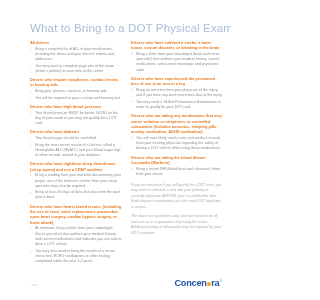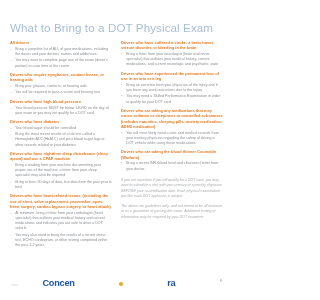--- a/index.html
+++ b/index.html
@@ -13,20 +13,21 @@
     font-family: "Liberation Sans", sans-serif;
     overflow: hidden;
     position: relative;
   }
 
   .page {
     position: absolute;
     inset: 0;
     padding: 8px;
     box-sizing: border-box;
+    margin-left: 20px;
   }
 
   .page-title {
     position: absolute;
     left: 10px;
     top: 13px;
     font-size: 11.6px;
     font-weight: 400;
     color: #a8bdd8;
     letter-spacing: 0.1px;
@@ -103,21 +104,20 @@
     position: absolute;
     right: 9px;
     bottom: 12px;
     font-size: 9.2px;
     font-weight: bold;
     color: #1f55a5;
     letter-spacing: -0.25px;
     white-space: nowrap;
     display: flex;
     align-items: baseline;
-    gap: 44px;
   }
 
   .logo .mark {
     display: inline-block;
     width: 4.2px;
     height: 4.2px;
     background: #f2a71b;
     border-radius: 50%;
     margin: 0 0.2px;
     position: relative;

